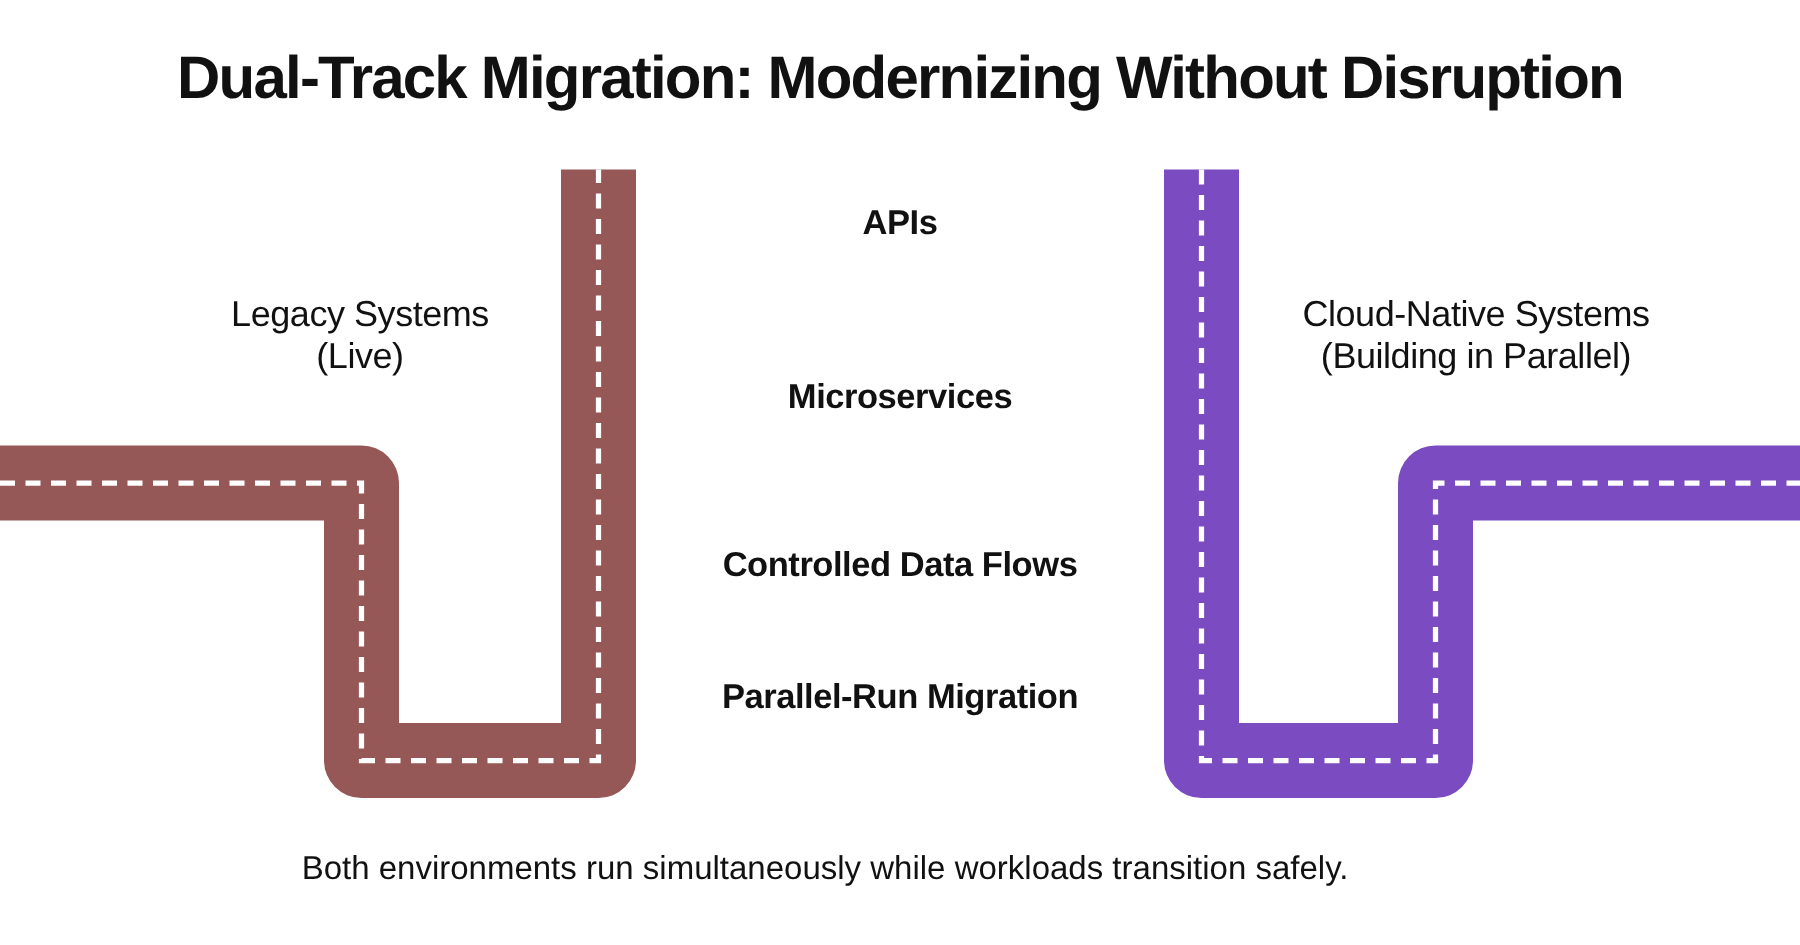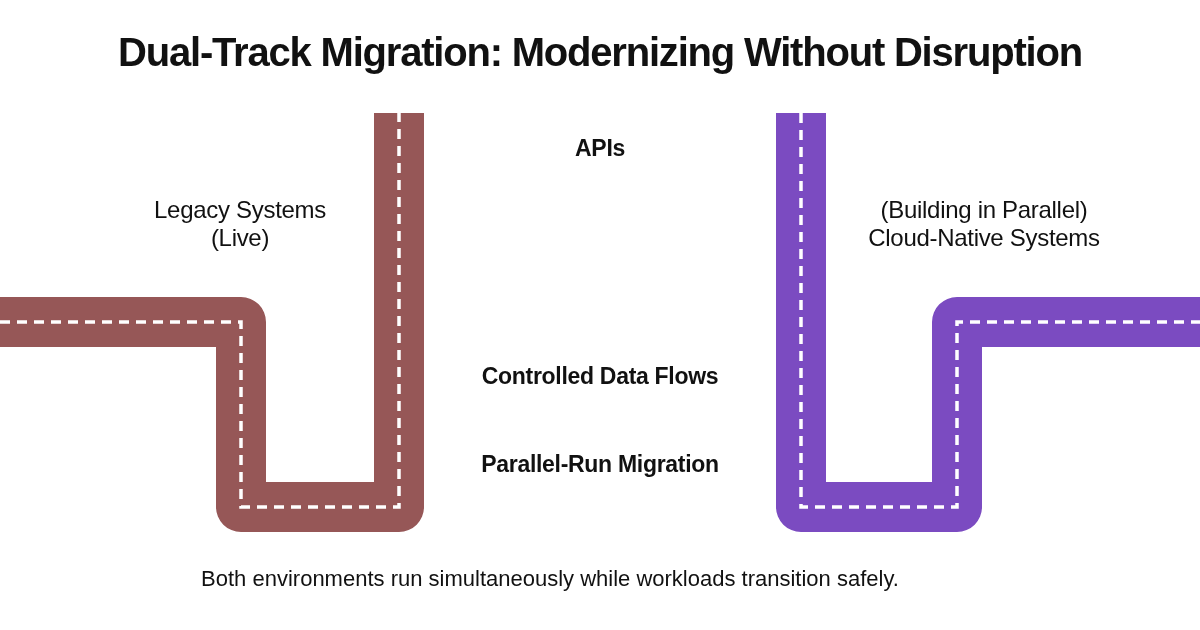--- a/index.html
+++ b/index.html
@@ -105,23 +105,24 @@
     <path class="road" d="M 801 113 V 507 H 957 V 322 H 1200" stroke="#7B4BC1"></path>
     <path class="lane-dash" d="M 801 113 V 507 H 957 V 322 H 1200" stroke="#ffffff"></path>
   </svg>
 
   <div class="side-label side-label-left">
     <div>Legacy Systems</div>
     <div>(Live)</div>
   </div>
 
   <div class="side-label side-label-right">
+    <div>Cloud-Native Systems</div>
     <div>(Building in Parallel)</div>
-    <div>Cloud-Native Systems</div>
   </div>
 
   <div class="bridge-item bridge-item-0">APIs</div>
+  <div class="bridge-item bridge-item-1">Microservices</div>
   <div class="bridge-item bridge-item-2">Controlled Data Flows</div>
   <div class="bridge-item bridge-item-3">Parallel-Run Migration</div>
 
   <div class="footer-caption">Both environments run simultaneously while workloads transition safely.</div>
 
 </div>
 
 </body></html>

